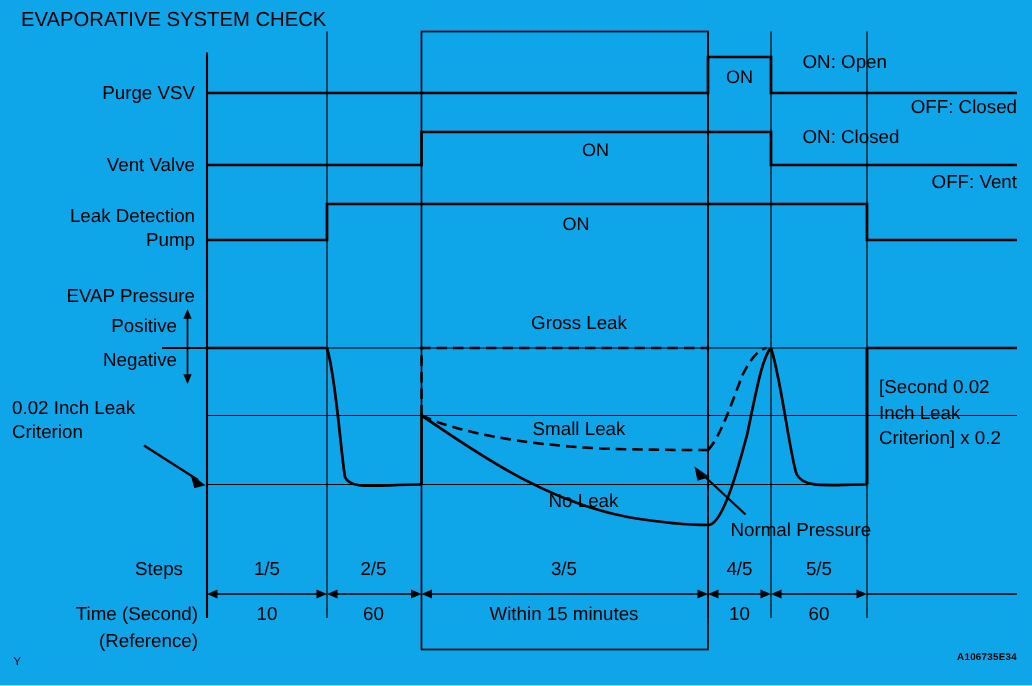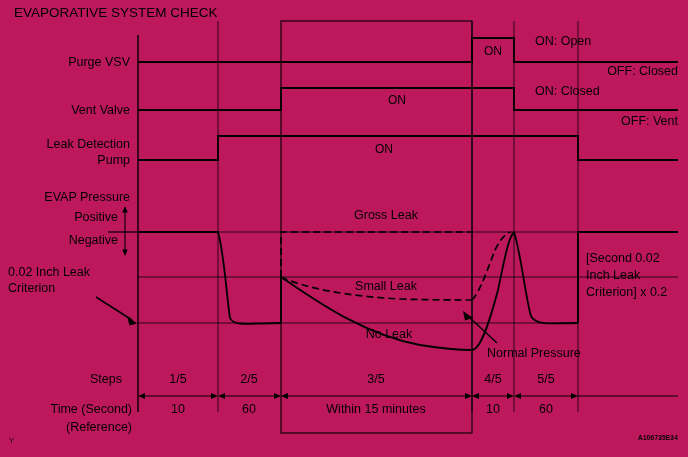--- a/index.html
+++ b/index.html
@@ -4,21 +4,21 @@
 <style>
   html, body {
     margin: 0;
     padding: 0;
     background: #ffffff;
   }
   #page {
     position: relative;
     width: 688px;
     height: 457px;
-    background: #be185d;
+    background: #0ea5e9;
     font-family: "Liberation Sans", sans-serif;
     overflow: hidden;
   }
   #page svg {
     position: absolute;
     left: 0;
     top: 0;
   }
   text {
     font-family: "Liberation Sans", sans-serif;

